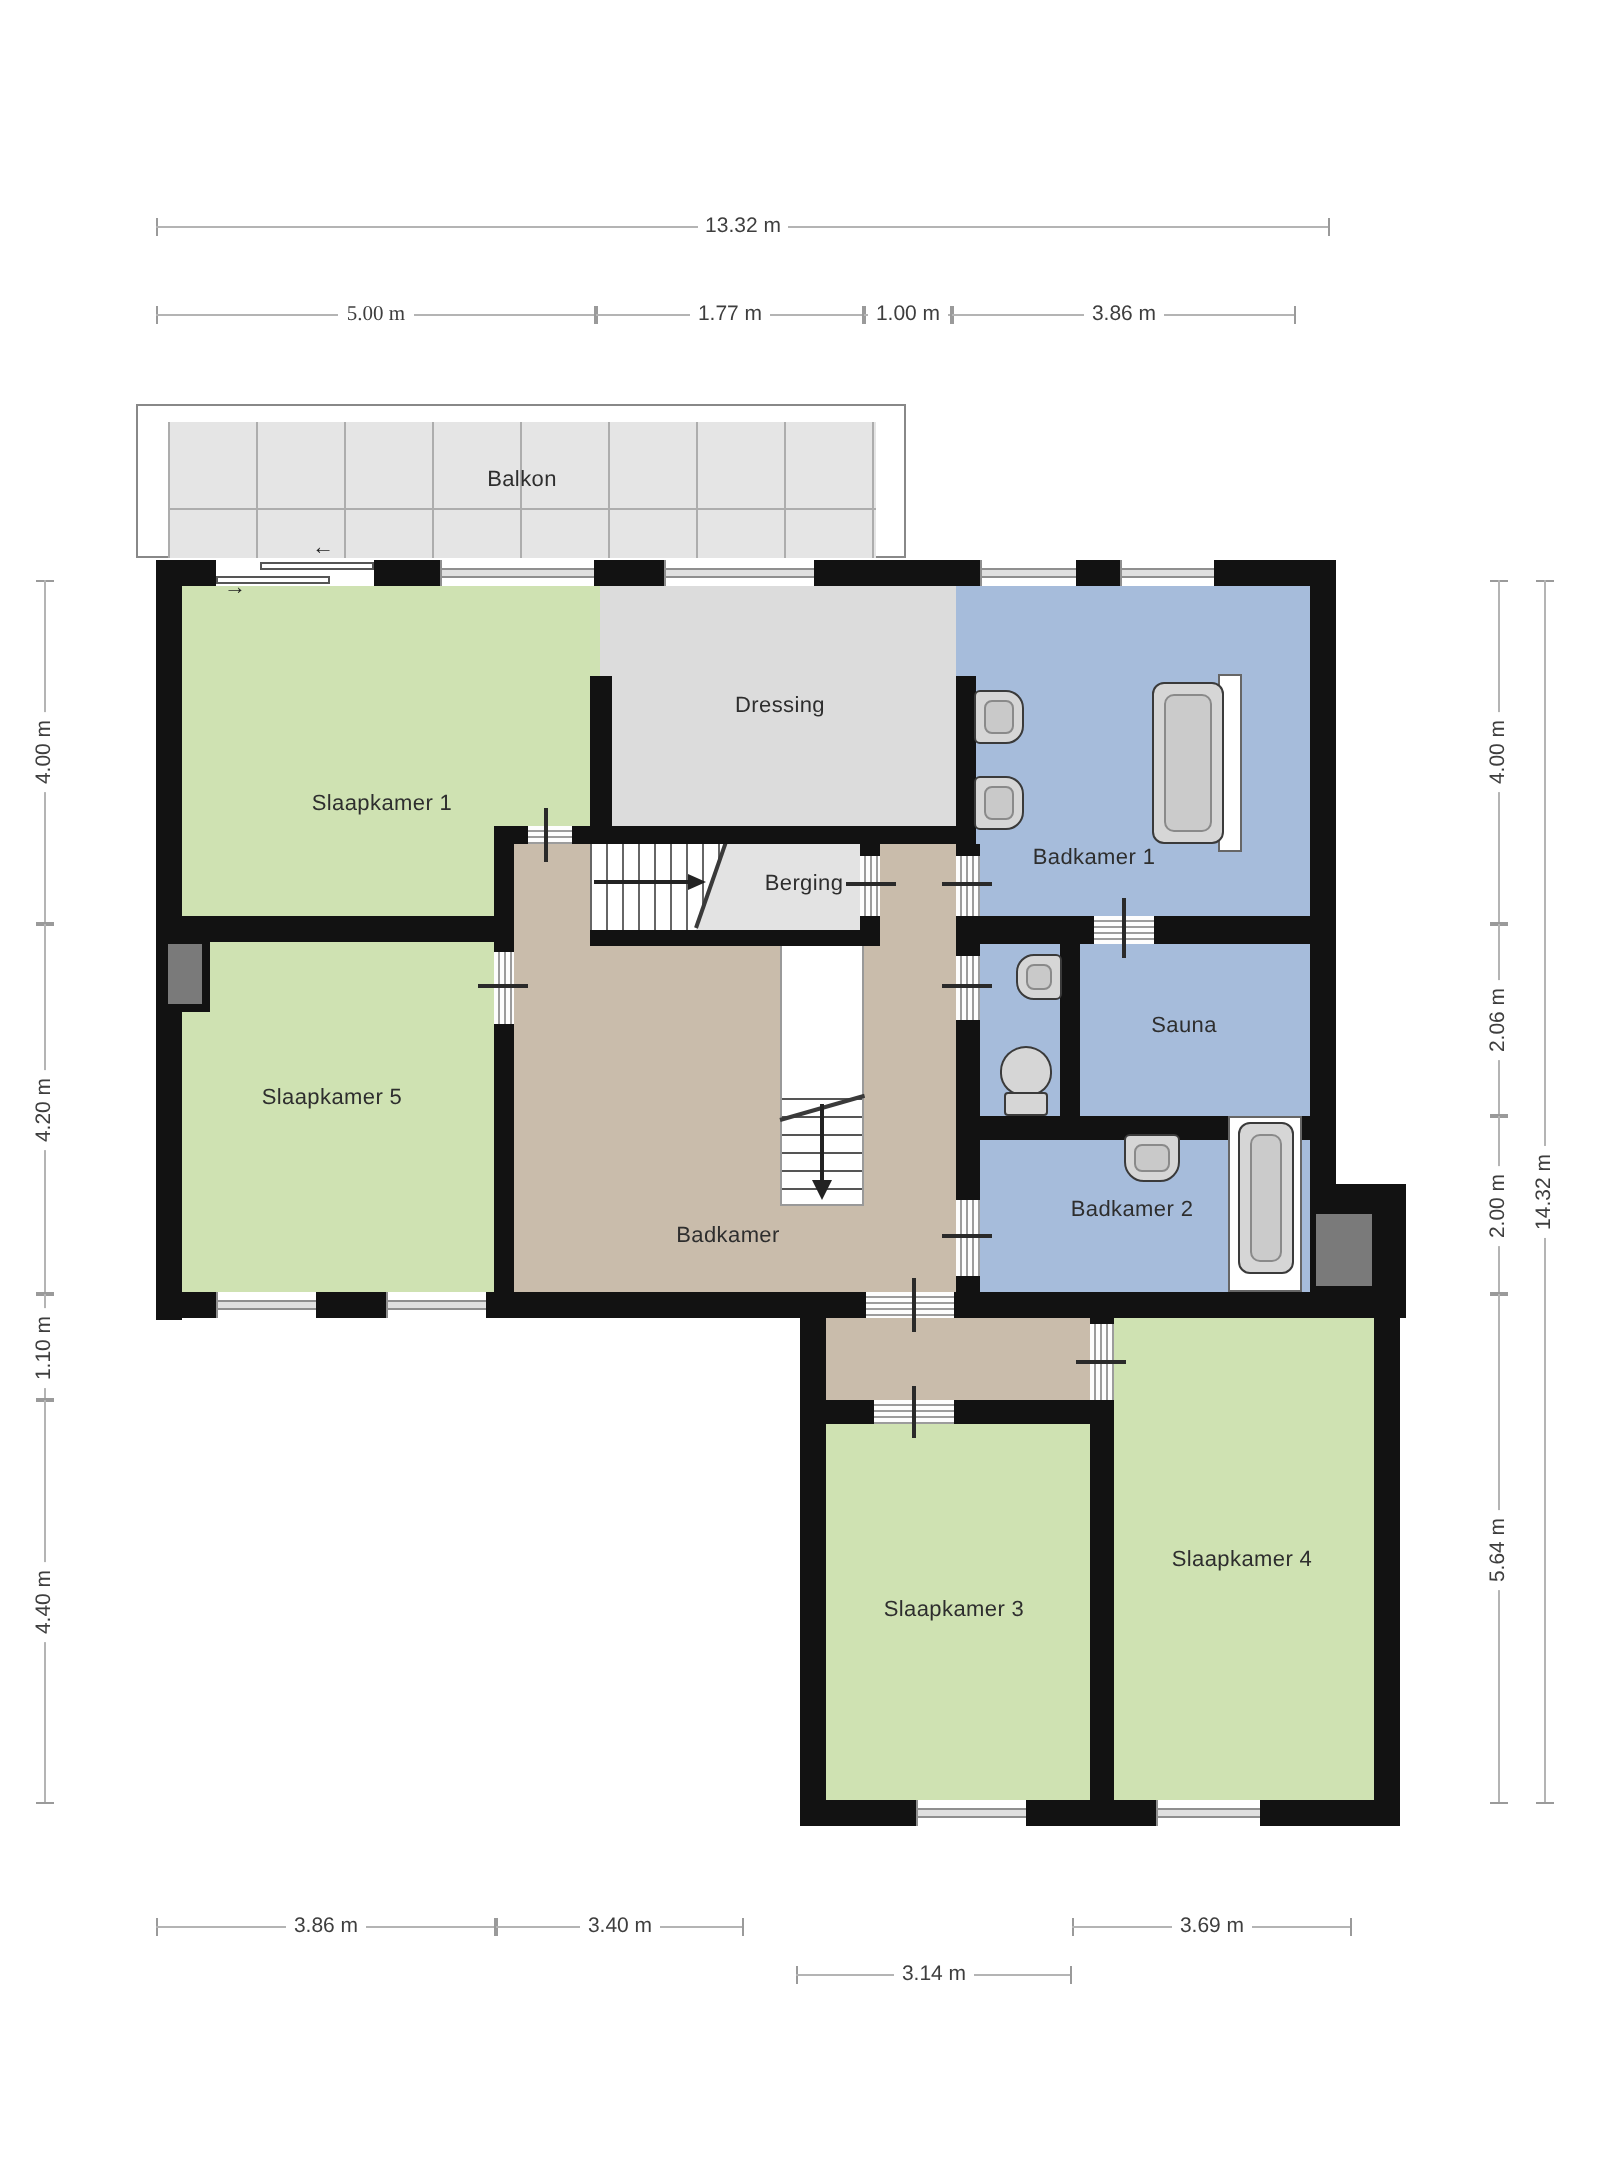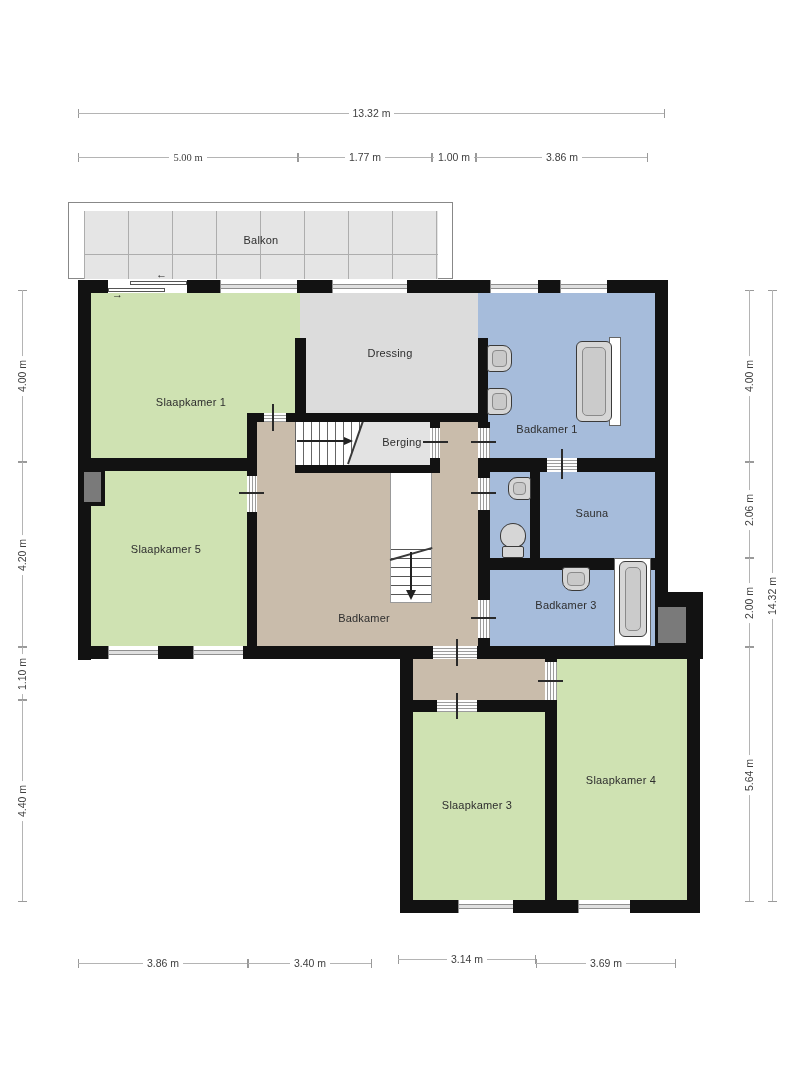--- a/index.html
+++ b/index.html
@@ -211,21 +211,21 @@
   <div class="mini-arrow" style="left:112px;top:289px;">→</div>
 
   <div class="room-label" style="left:261px;top:240px;">Balkon</div>
   <div class="room-label" style="left:191px;top:370px;margin-top:32px;">Slaapkamer 1</div>
   <div class="room-label" style="left:390px;top:353px;">Dressing</div>
   <div class="room-label" style="left:547px;top:381px;margin-top:48px;">Badkamer 1</div>
   <div class="room-label" style="left:402px;top:442px;">Berging</div>
   <div class="room-label" style="left:166px;top:549px;">Slaapkamer 5</div>
   <div class="room-label" style="left:364px;top:618px;">Badkamer</div>
   <div class="room-label" style="left:592px;top:513px;">Sauna</div>
-  <div class="room-label" style="left:566px;top:605px;">Badkamer 3</div>
+  <div class="room-label" style="left:566px;top:605px;">Badkamer 2</div>
   <div class="room-label" style="left:477px;top:805px;">Slaapkamer 3</div>
   <div class="room-label" style="left:621px;top:780px;">Slaapkamer 4</div>
 
   <div class="dimh" style="left:78px;top:106px;width:587px;">
       <i></i>
       <span>13.32 m</span>
     </div>
 
   <div class="dimh" style="left:78px;top:150px;width:220px;font-family:Liberation Serif, serif;">
       <i></i>
@@ -284,21 +284,21 @@
     </div>
 
   <div class="dimh" style="left:78px;top:956px;width:170px;">
       <i></i>
       <span>3.86 m</span>
     </div>
   <div class="dimh" style="left:248px;top:956px;width:124px;">
       <i></i>
       <span>3.40 m</span>
     </div>
-  <div class="dimh" style="left:398px;top:952px;width:138px;">
+  <div class="dimh" style="left:398px;top:980px;width:138px;">
       <i></i>
       <span>3.14 m</span>
     </div>
   <div class="dimh" style="left:536px;top:956px;width:140px;">
       <i></i>
       <span>3.69 m</span>
     </div>
 
 </div>
 

